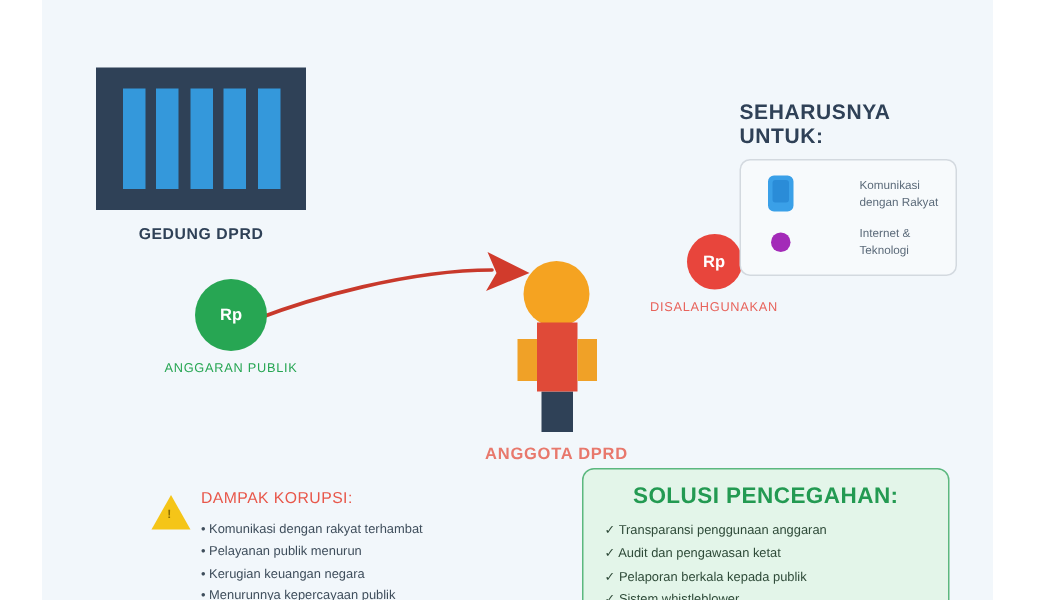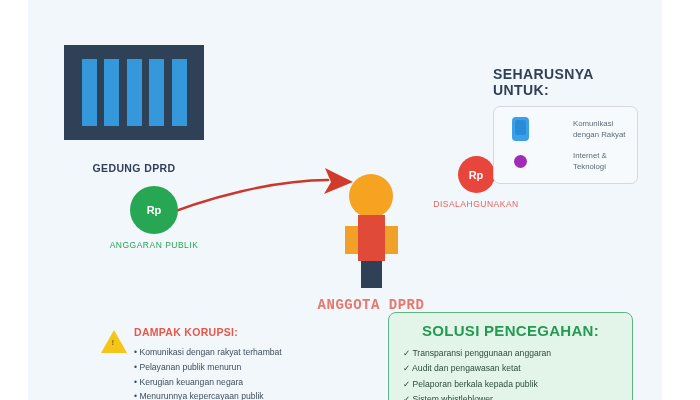--- a/index.html
+++ b/index.html
@@ -38,21 +38,21 @@
     justify-content: space-evenly;
     box-sizing: border-box;
     padding: 0 10px;
   }
   .pillar {
     width: 15px;
     height: 67px;
     background: #3498db;
   }
   .building-label {
-    margin-top: 22px;
+    margin-top: 10px;
     text-align: center;
     font-size: 10.5px;
     font-weight: bold;
     color: #2f4157;
     letter-spacing: 0.4px;
   }
 
   
   .circle-node {
     position: absolute;
@@ -134,25 +134,24 @@
     background: #e04a38;
   }
   .fig-legs {
     width: 21px;
     height: 27px;
     background: #2f4157;
     margin: 0 auto;
   }
   .fig-label {
     margin-top: 9px;
-    font-size: 14px;
+    font-size: 11px;
     font-weight: bold;
     letter-spacing: 0.5px;
     color: #e8786c;
-    font-family: Liberation Mono, monospace;
   }
 
   
   #legend-group {
     position: absolute;
     left: 465px;
     top: 66px;
     width: 145px;
   }
   .legend-title {
@@ -234,21 +233,21 @@
   .warn-tri span {
     position: absolute;
     left: -2.5px;
     top: 8px;
     font-size: 8px;
     font-weight: bold;
     color: #8a6d00;
   }
   .dampak-title {
     font-size: 10.5px;
-    font-weight: bold;
+    font-weight: normal;
     color: #e8574a;
     letter-spacing: 0.3px;
     margin-bottom: 7px;
   }
   .dampak-item {
     font-size: 8.6px;
     color: #3f4e5c;
     line-height: 1.72;
     white-space: nowrap;
   }

